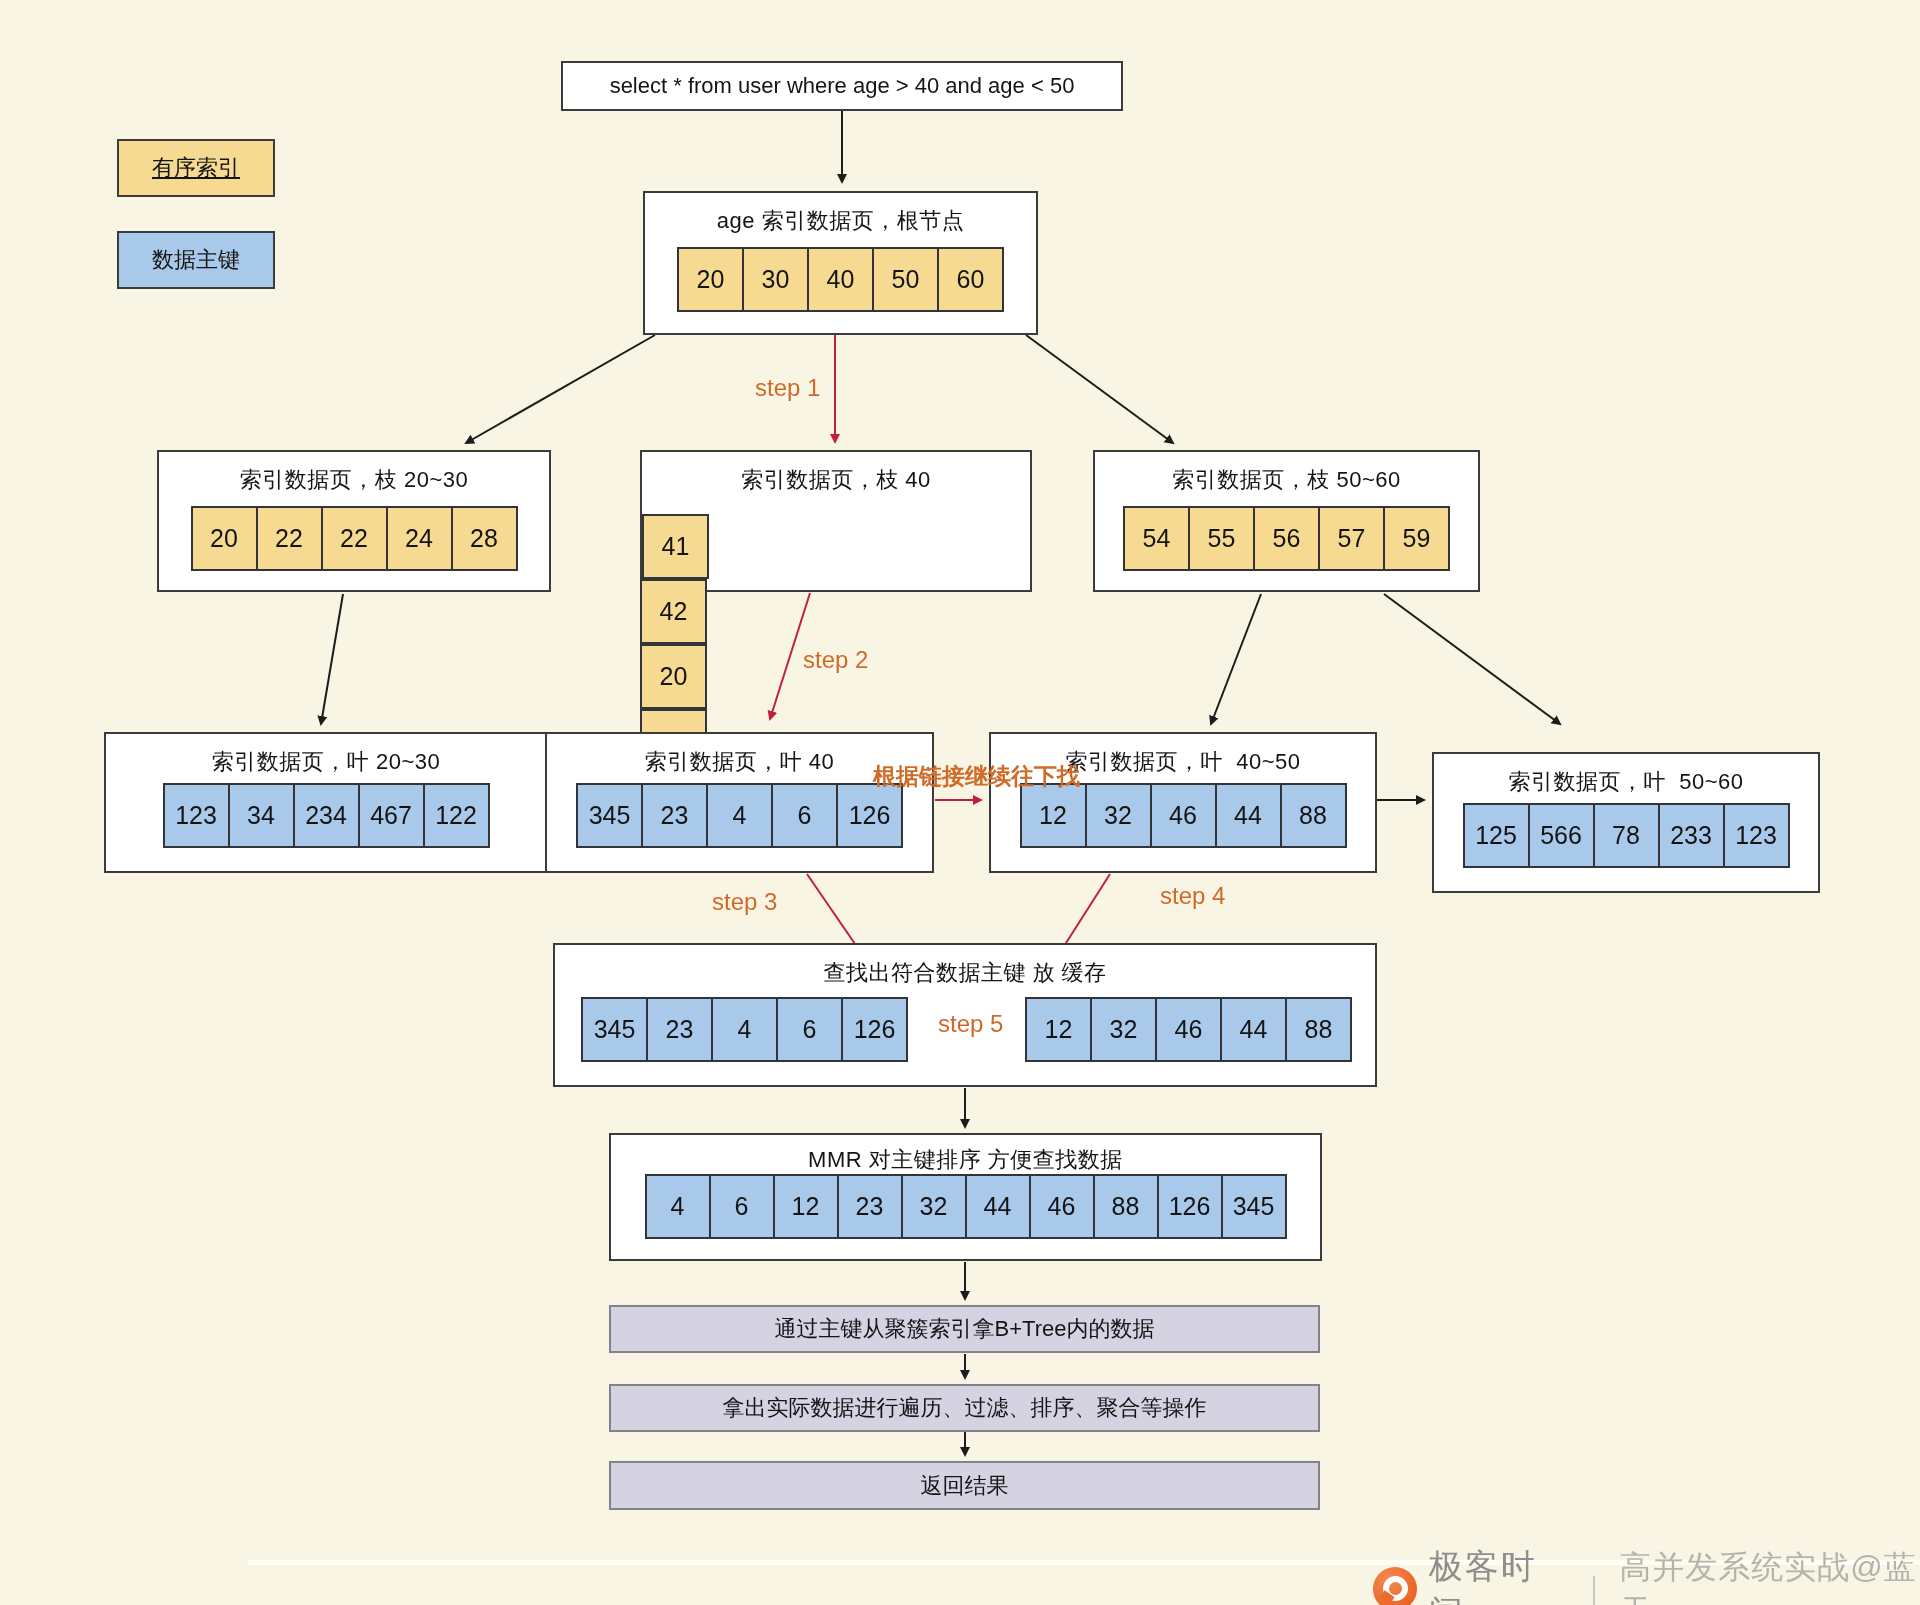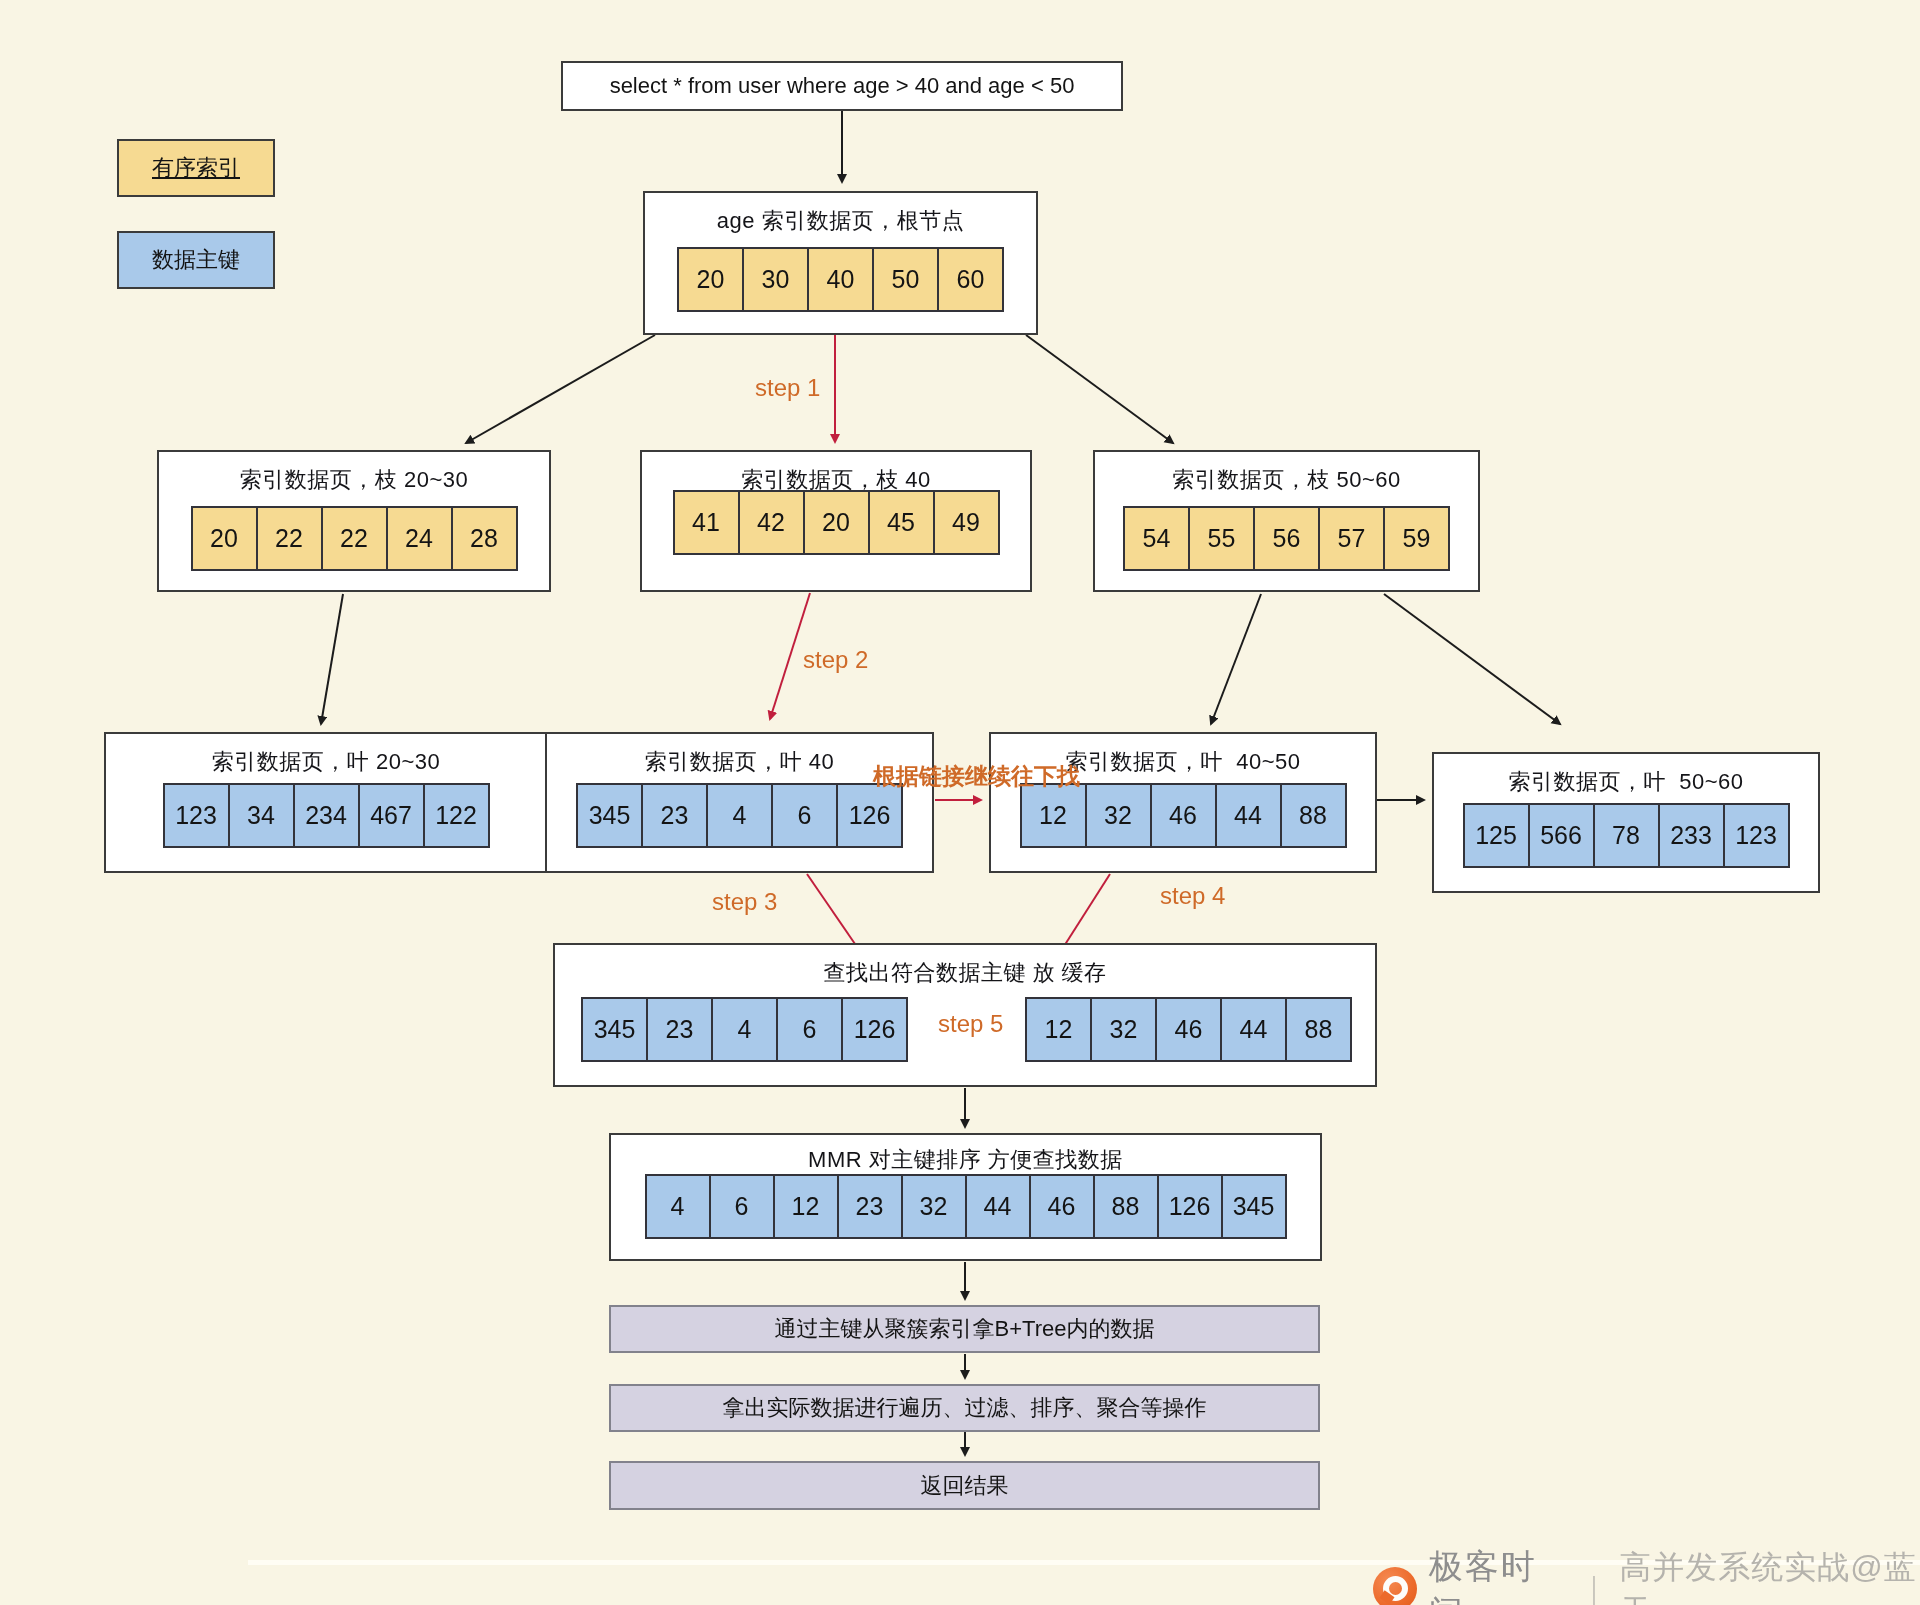--- a/index.html
+++ b/index.html
@@ -102,21 +102,21 @@
       <span class="cell yellow">20</span>
       <span class="cell yellow">22</span>
       <span class="cell yellow">22</span>
       <span class="cell yellow">24</span>
       <span class="cell yellow">28</span>
     </div>
   </div>
 
   <div class="box" style="left:640px;top:450px;width:392px;height:142px;">
     <div class="title">索引数据页，枝 40</div>
-    <div class="cells" style="top:38px;">
+    <div class="cells" style="top:62px;flex-direction:column;">
       <span class="cell yellow">41</span>
       <span class="cell yellow">42</span>
       <span class="cell yellow">20</span>
       <span class="cell yellow">45</span>
       <span class="cell yellow">49</span>
     </div>
   </div>
 
   <div class="box" style="left:1093px;top:450px;width:387px;height:142px;">
     <div class="title">索引数据页，枝 50~60</div>

